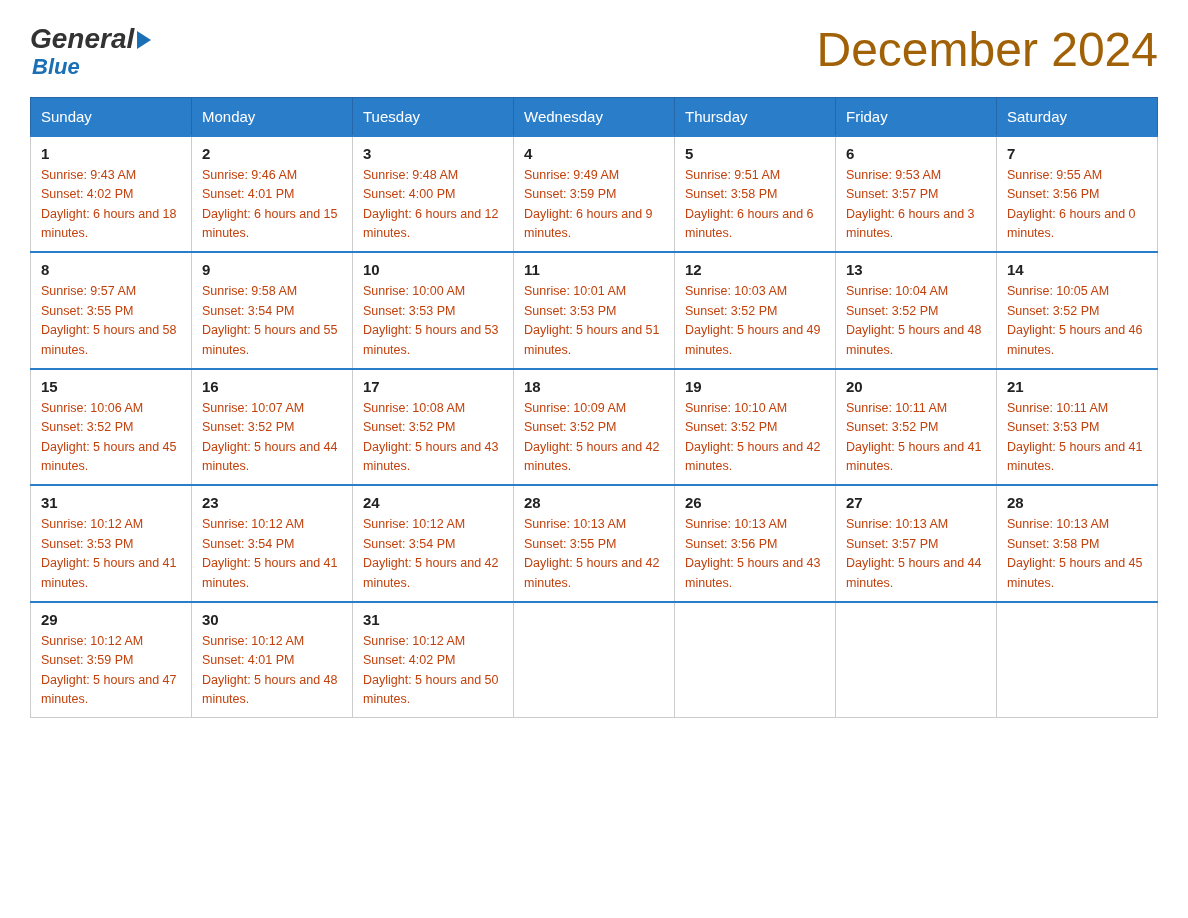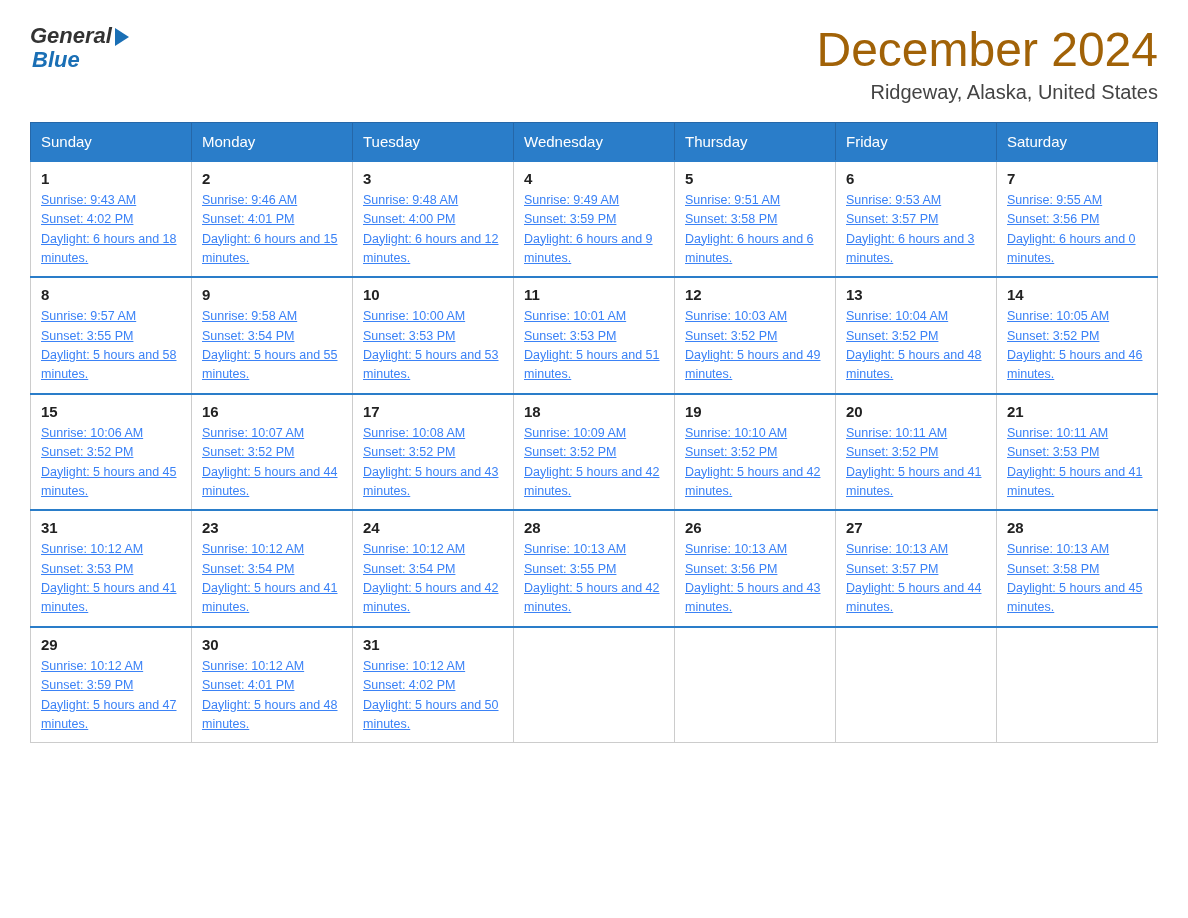--- a/index.html
+++ b/index.html
@@ -11,21 +11,21 @@
       width: 1188px;
       min-height: 918px;
     }
     .header-area {
       display: flex;
       justify-content: space-between;
       align-items: flex-start;
       margin-bottom: 18px;
     }
     .logo-text-general {
-      font-size: 22px;
+      font-size: 28px;
       font-weight: bold;
       color: #333;
       font-style: italic;
     }
     .logo-text-blue {
       font-size: 22px;
       font-weight: bold;
       color: #1a6fb5;
       font-style: italic;
     }
@@ -69,23 +69,22 @@
     }
     .day-number {
       font-size: 15px;
       font-weight: 600;
       color: #222;
       margin-bottom: 4px;
       display: block;
     }
     .day-info {
       font-size: 12.5px;
-      color: #3b82f6;
+      color: #c2410c;
       line-height: 1.55;
-      text-decoration: underline;
     }
     .empty-cell {
       background: #fff;
     }
     tr.week-row td {
       border-top: 2px solid #2a7dc9;
     }
     .logo-wrapper {
       display: flex;
       flex-direction: column;
@@ -119,21 +118,20 @@
     <div class="logo-line1">
       <span class="logo-text-general">General</span>
       <div class="arrow-icon"></div>
     </div>
     <div class="logo-line2">
       <span class="logo-text-blue">Blue</span>
     </div>
   </div>
   <div class="title-area">
     <div class="main-title">December 2024</div>
-    <div class="subtitle">Ridgeway, Alaska, United States</div>
   </div>
 </div>
 
 <table class="calendar-table">
   <thead>
     <tr>
       <th>Sunday</th>
       <th>Monday</th>
       <th>Tuesday</th>
       <th>Wednesday</th>

